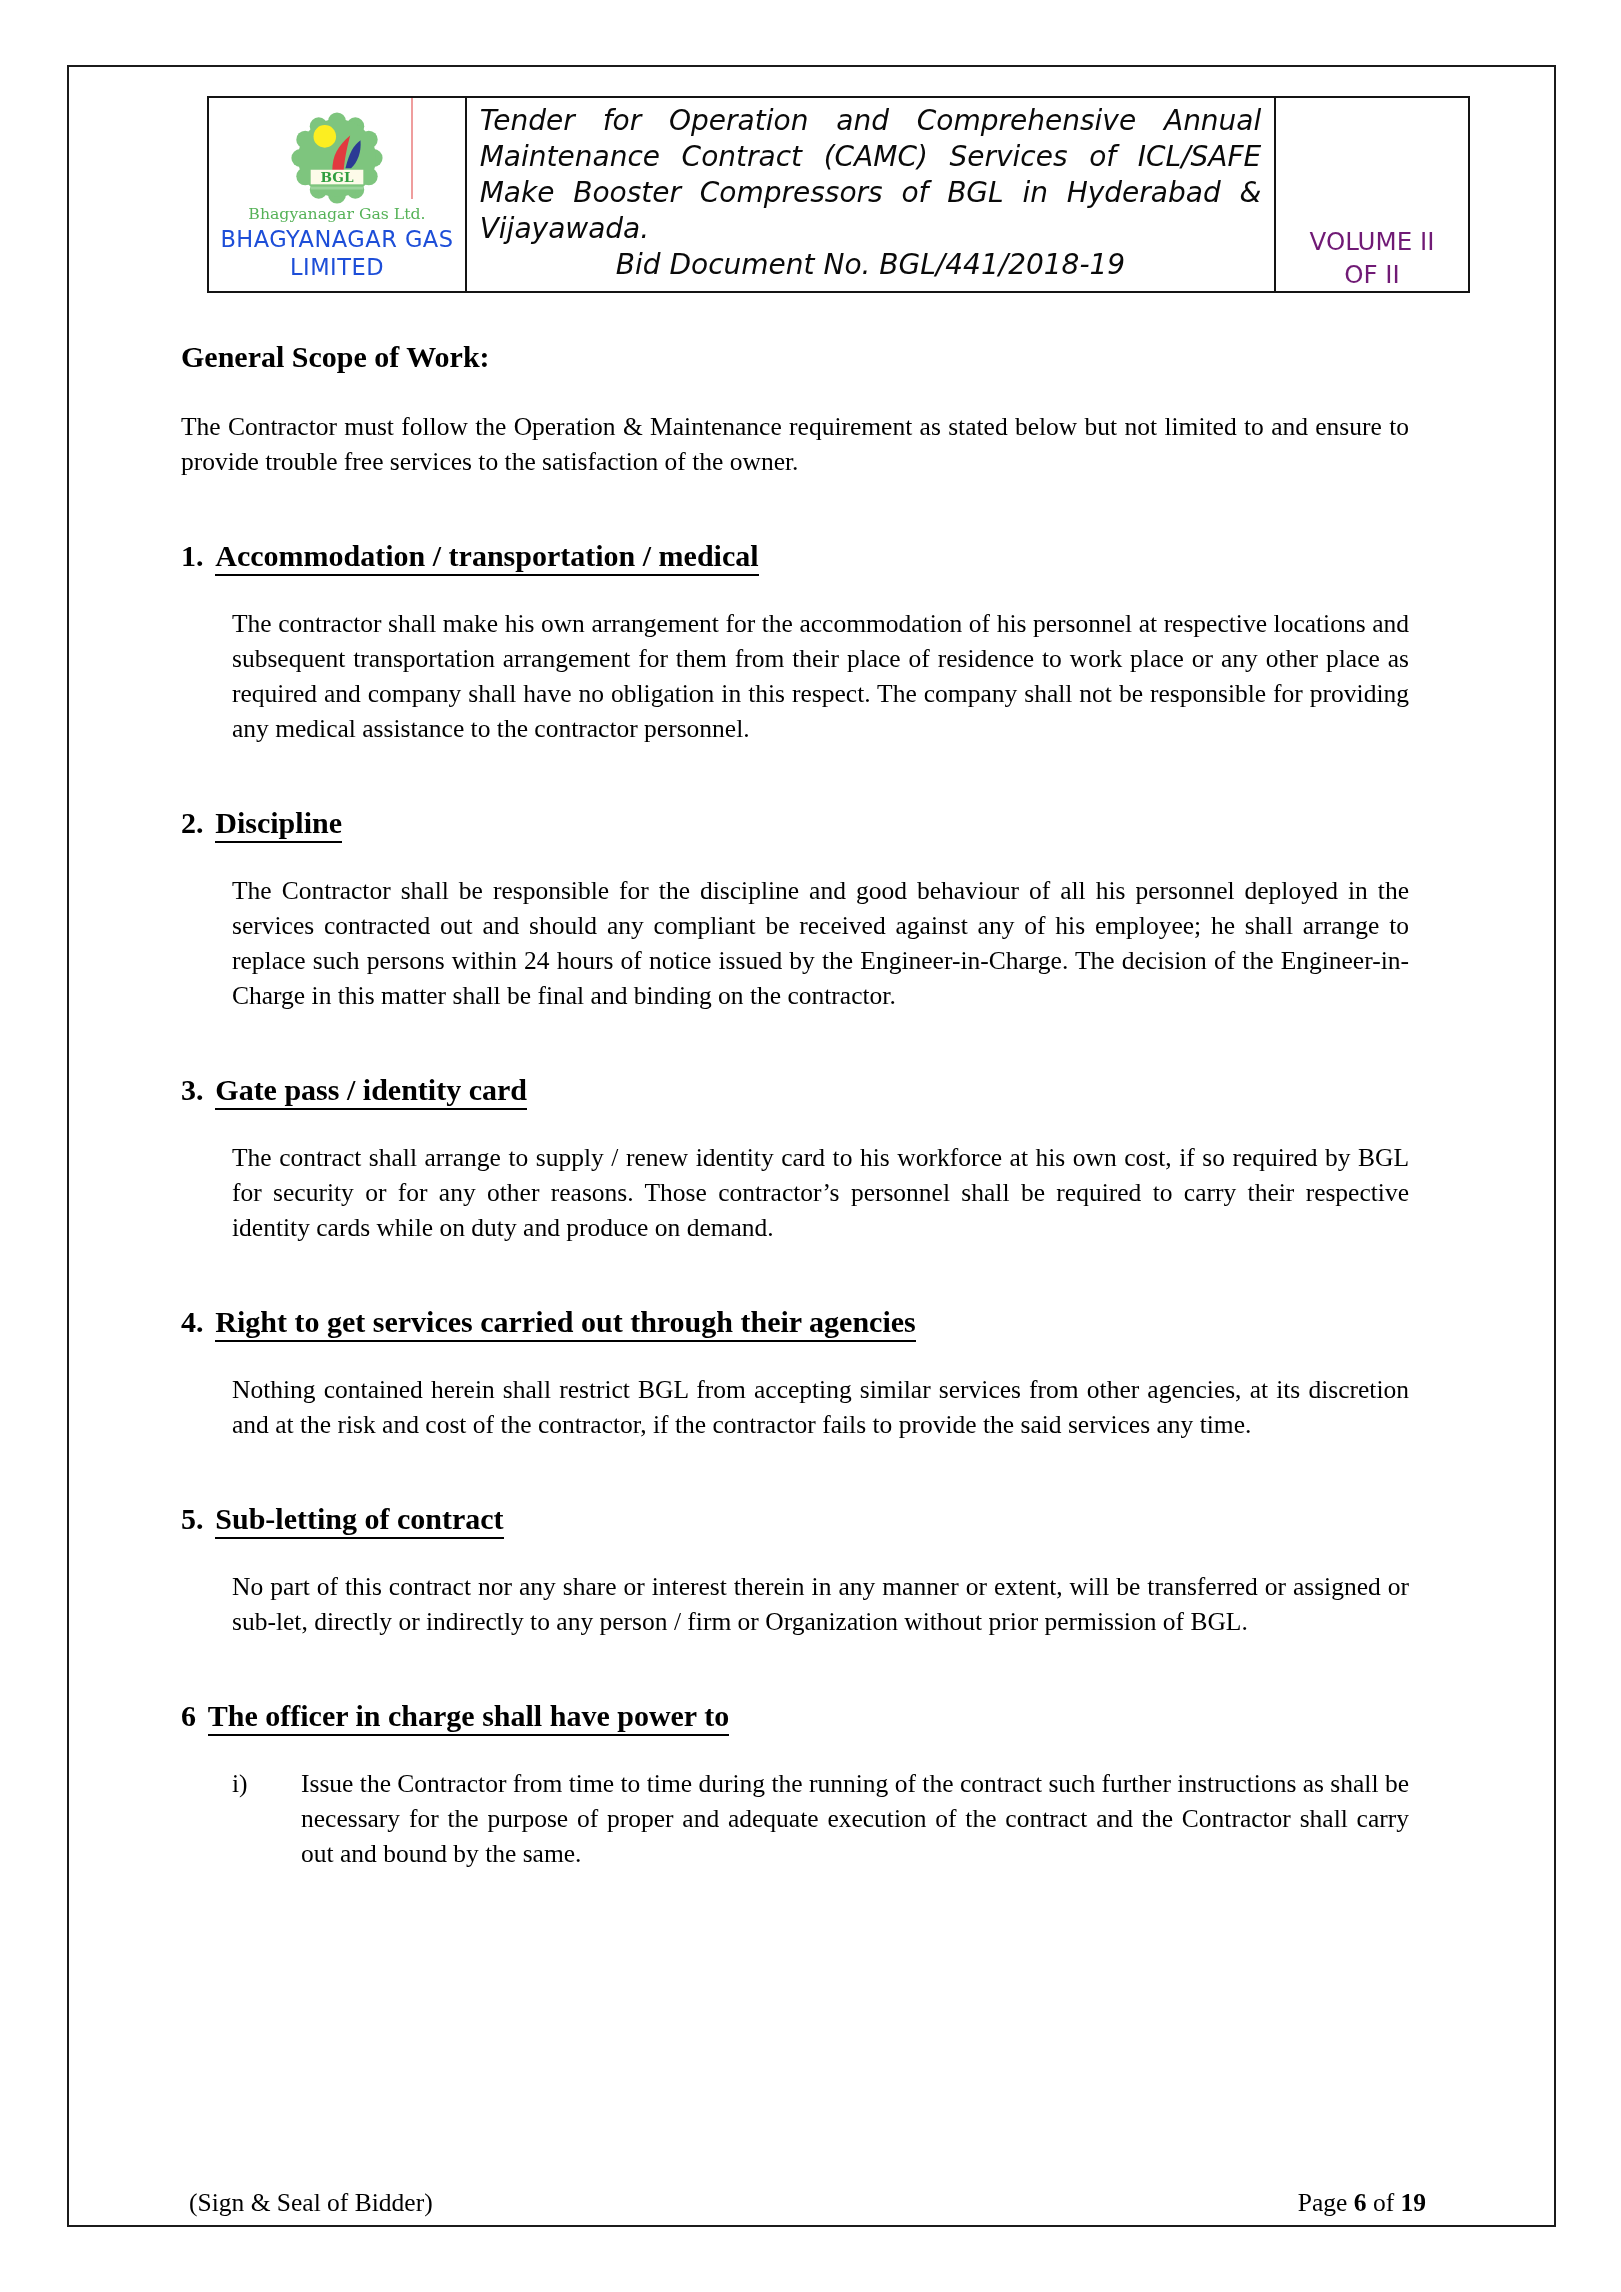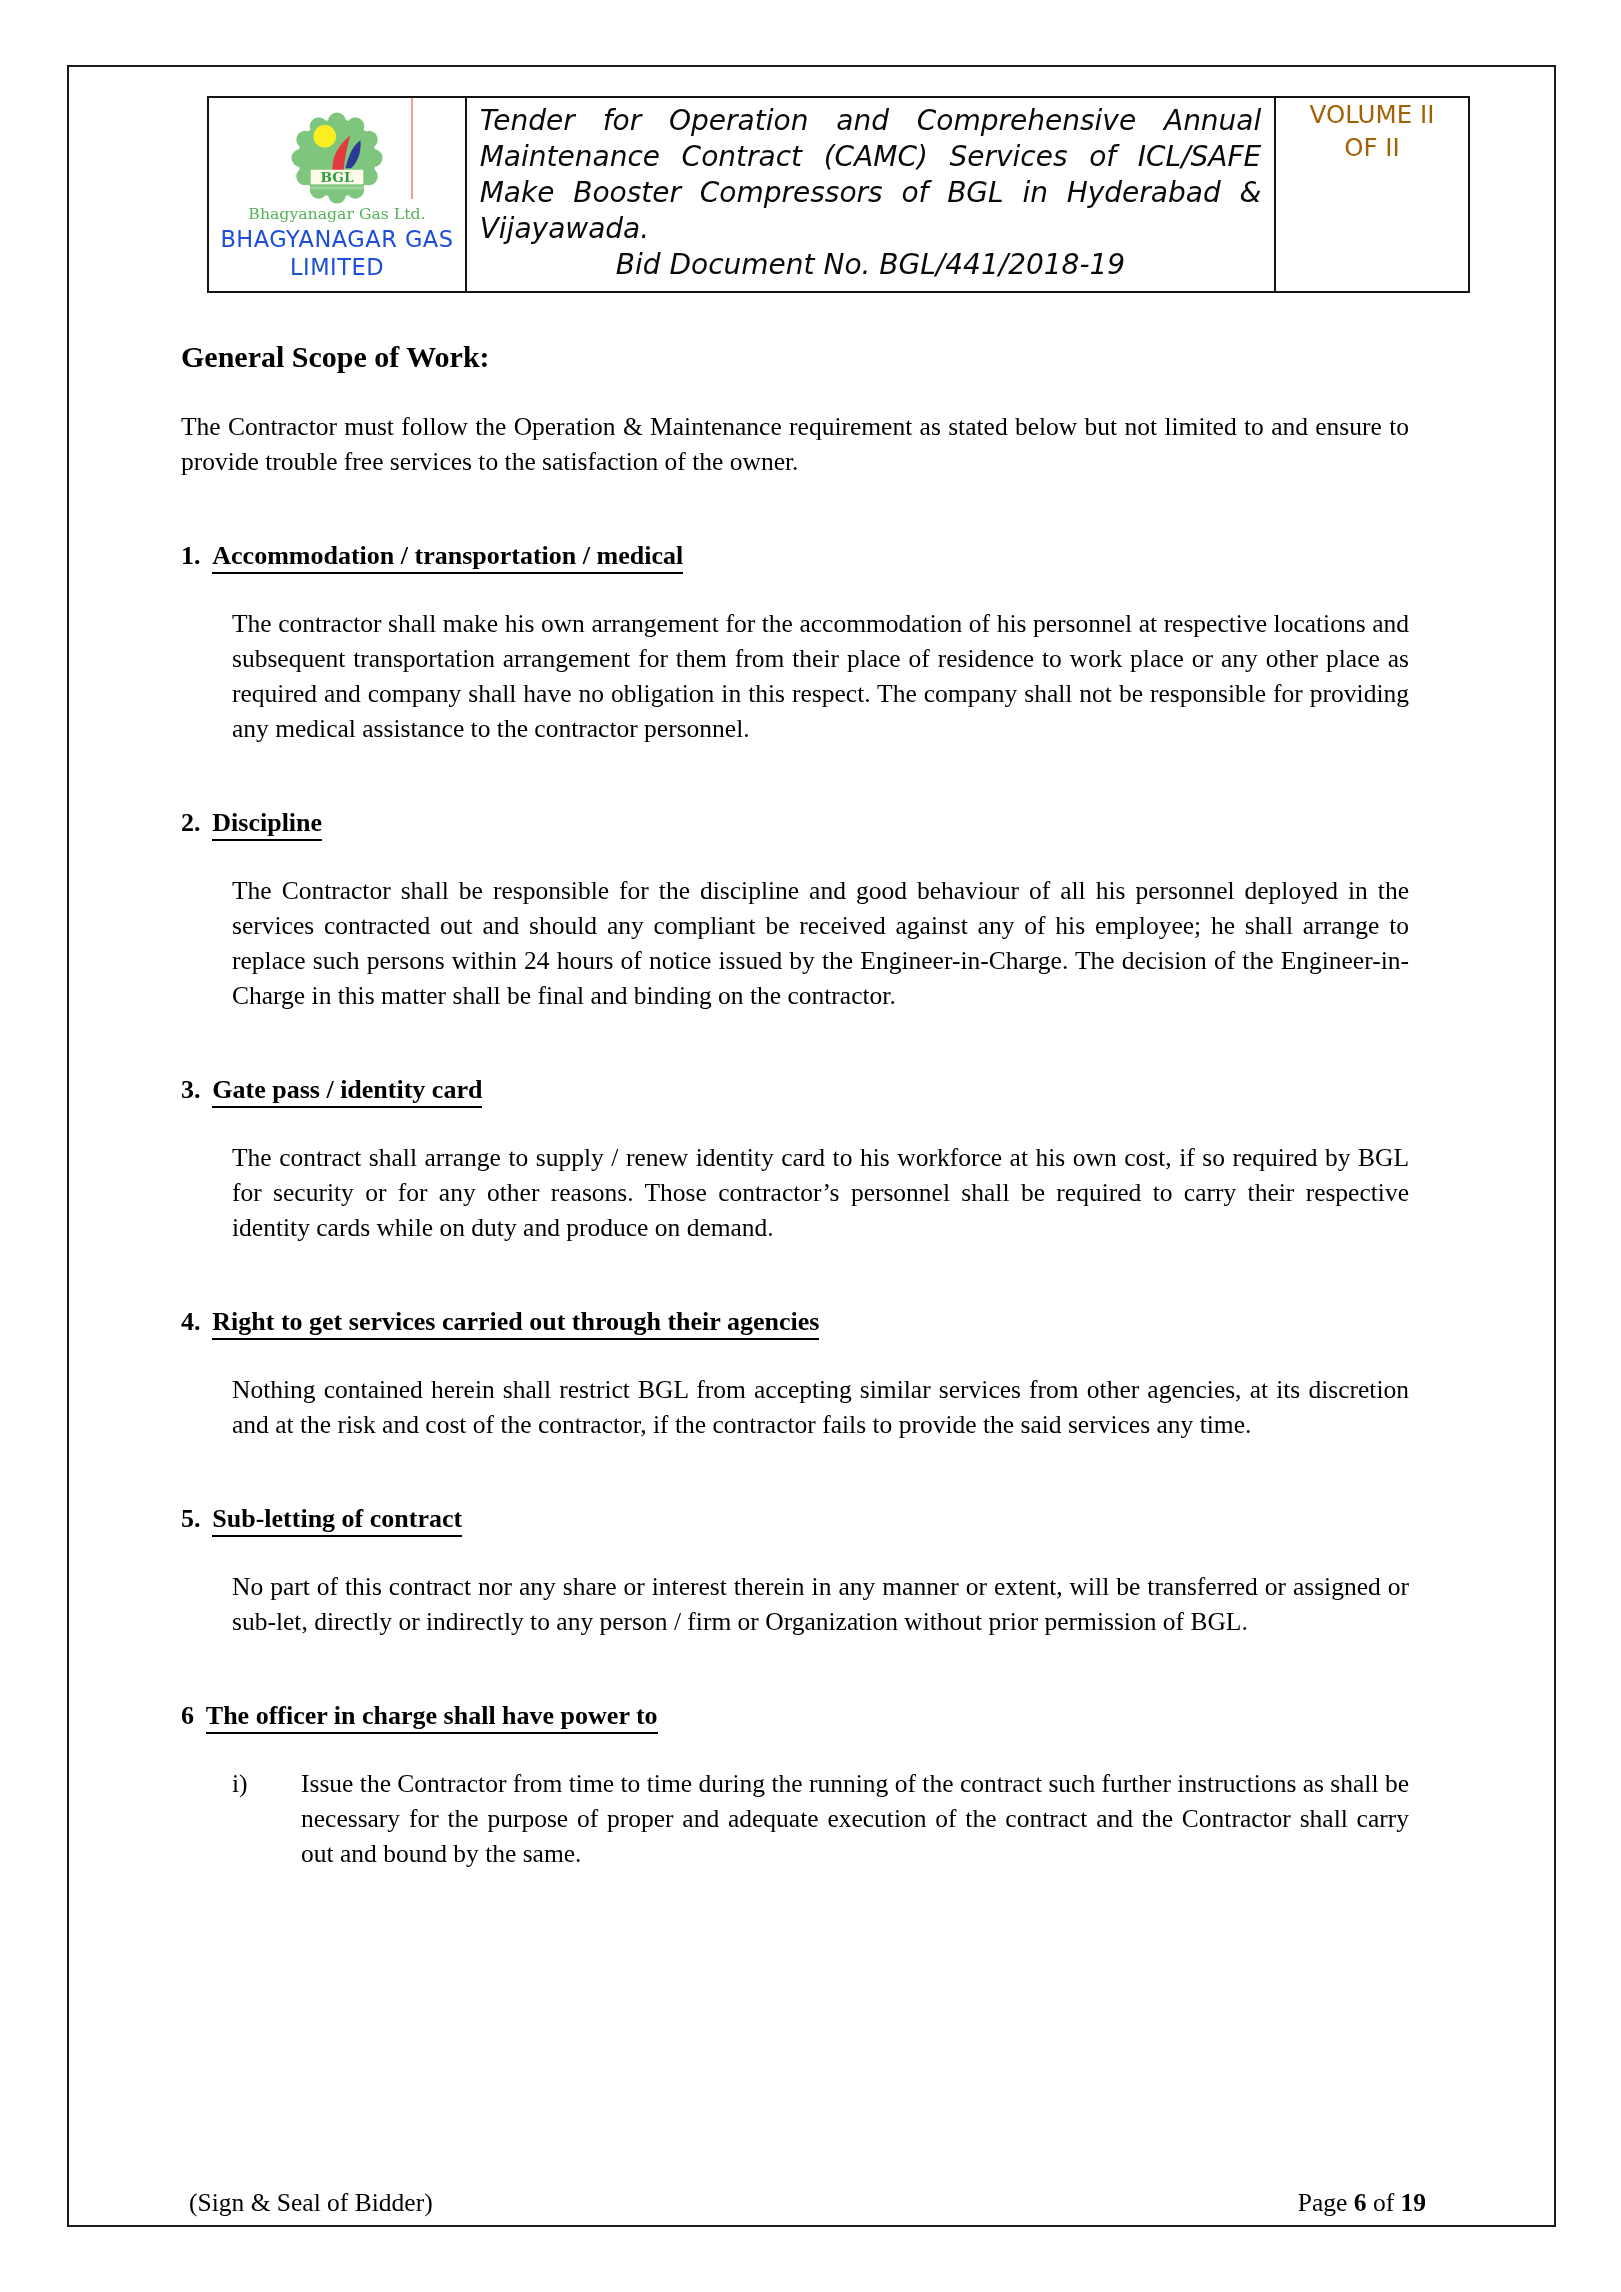--- a/index.html
+++ b/index.html
@@ -27,32 +27,32 @@
   .logo-cell { position:relative; display:flex; flex-direction:column; align-items:center; padding-top:13px; }
   .red-rule { position:absolute; right:52px; top:0; width:2px; height:101px; background:#ef9d9d; }
   .logo-sub { font-family:"DejaVu Serif","Liberation Serif",serif; font-size:15.7px; line-height:17.6px; color:#55b257; }
   .company { font-size:22.5px; line-height:28px; color:#1d4ed8; margin-top:2.9px; text-align:center; letter-spacing:0.5px; }
 
   .title-cell { padding:4.9px 12.7px 0 12.7px; font-size:28px; line-height:36px; color:#0a0a0a;font-style:italic; }
   .title-line { text-align:justify; text-align-last:justify; -moz-text-align-last:justify; white-space:normal; }
   .title-line.last { text-align-last:left; -moz-text-align-last:left; }
   .bid-line { text-align:center; }
 
-  .volume-cell { display:flex; align-items:flex-start; justify-content:center; text-align:center;
-                 font-size:24.5px; line-height:33px; color:#a16207; }
+  .volume-cell { display:flex; align-items:flex-end; justify-content:center; text-align:center;
+                 font-size:24.5px; line-height:33px; color:#701a75; }
 
   
   .content {
     position:absolute; left:112px; top:228px; width:1228px;
     font-size:25.5px; line-height:35px; text-align:justify;
   }
   .main-heading { font-size:30px; line-height:35px; font-weight:bold; margin:44px 0 0 0; text-align:left; }
   .intro { margin:35px 0 0 0; }
 
-  .sec-head { margin:59px 0 0 0; font-size:26px; line-height:35px; font-weight:bold; text-align:left; }
+  .sec-head { margin:59px 0 0 0; font-size:30px; line-height:35px; font-weight:bold; text-align:left; }
   .sec-num { margin-right:11.8px; }
   .sec-title { border-bottom:2.9px solid #000; padding-bottom:2px; }
   .sec-body { margin:33px 0 0 51px; }
 
   .list-item { position:relative; margin:33px 0 0 51px; padding-left:69px; }
   .item-marker { position:absolute; left:0; top:0; }
   .item-text { margin:0; }
 
   p { margin:0; }
 

